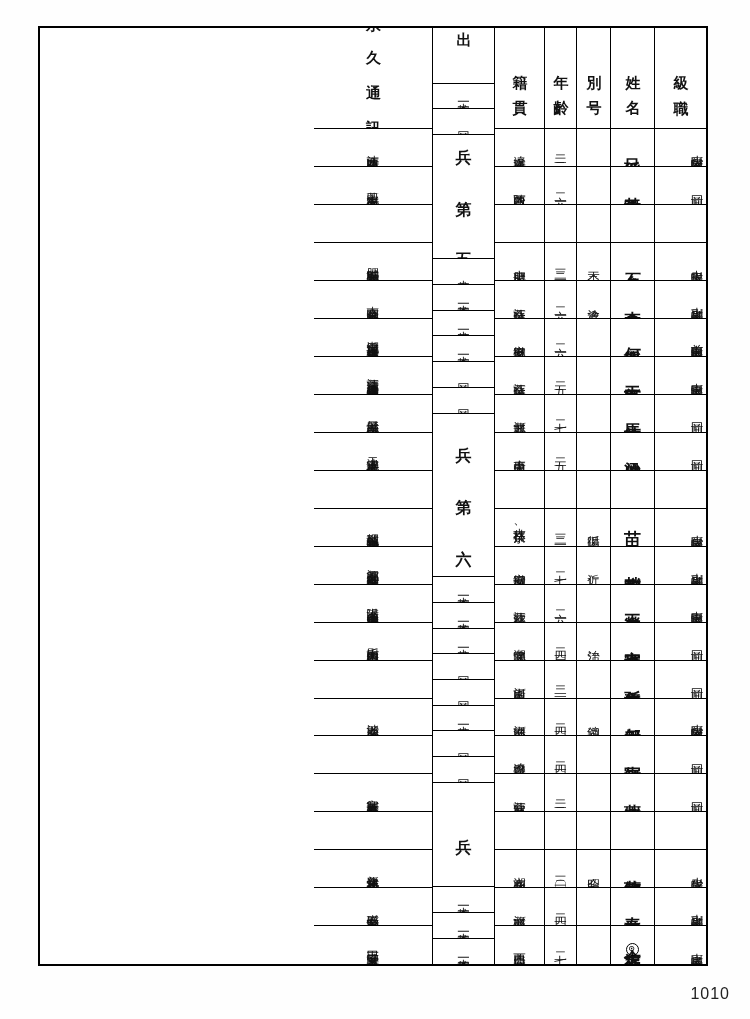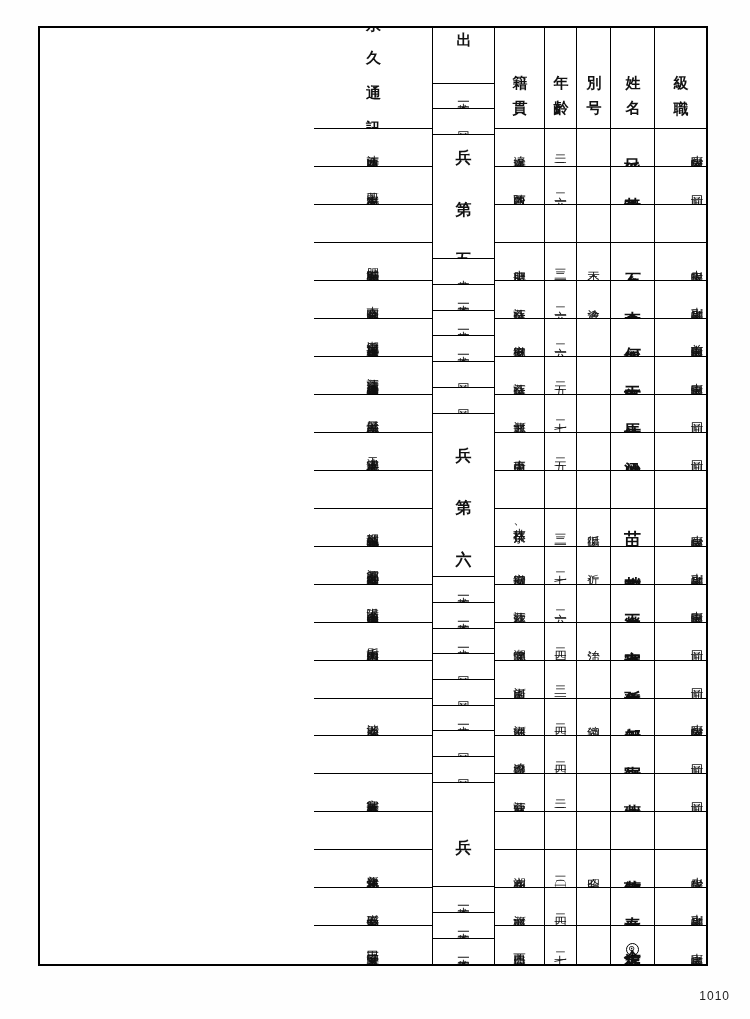--- a/index.html
+++ b/index.html
@@ -99,21 +99,21 @@
     align-items: center;
     justify-content: center;
   }
 
   .blank { }
 
   .folio {
     position: absolute;
     right: 20px;
     bottom: 16px;
-    font-size: 12px;
+    font-size: 16px;
     font-family: "Liberation Sans", sans-serif;
     letter-spacing: 1px;
     color: #222;
   }
 
   .circle-mark {
     display: inline-block;
     writing-mode: horizontal-tb;
     border: 1px solid #000;
     border-radius: 50%;

